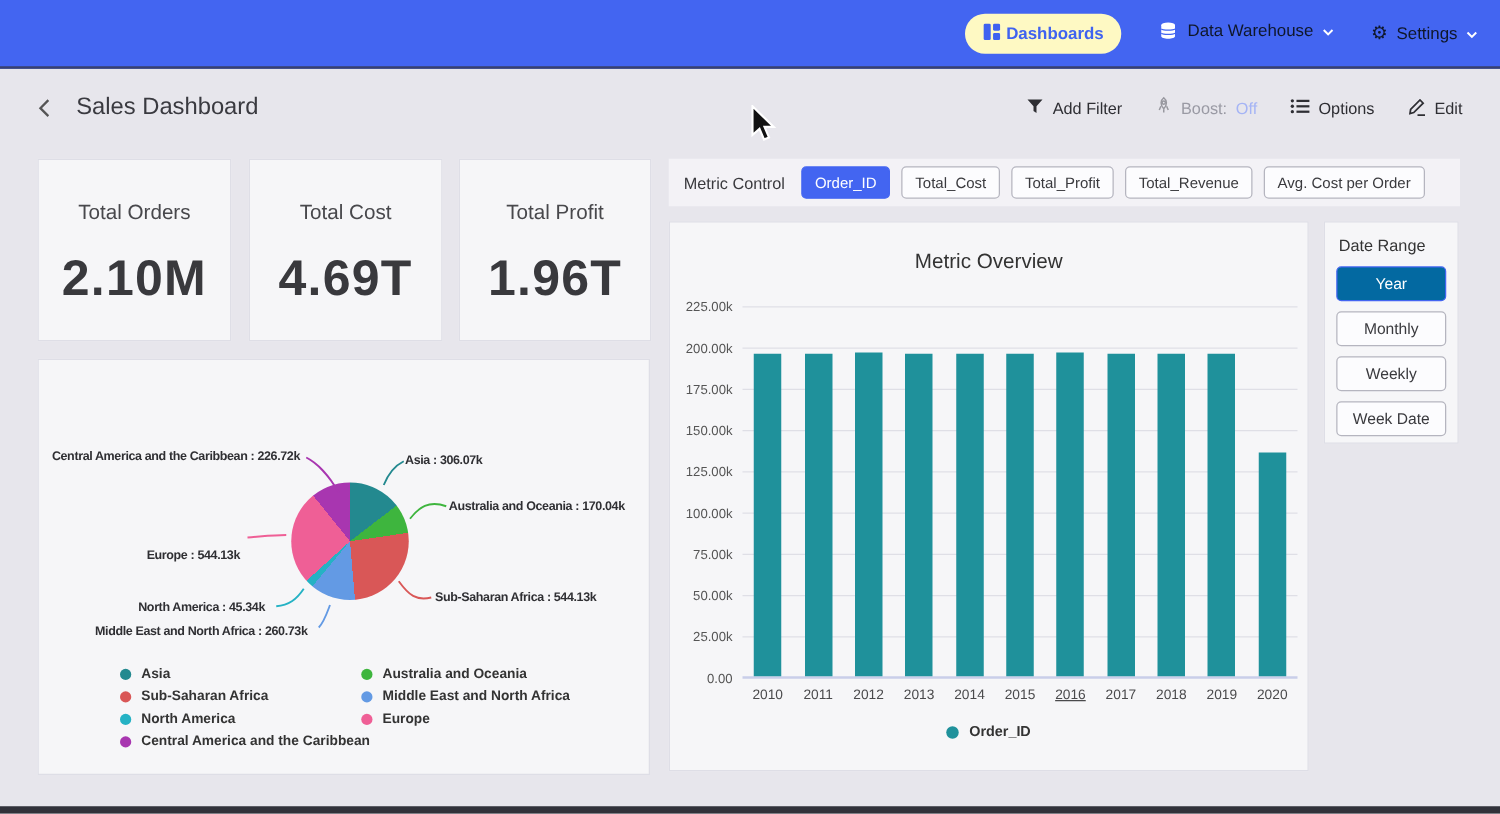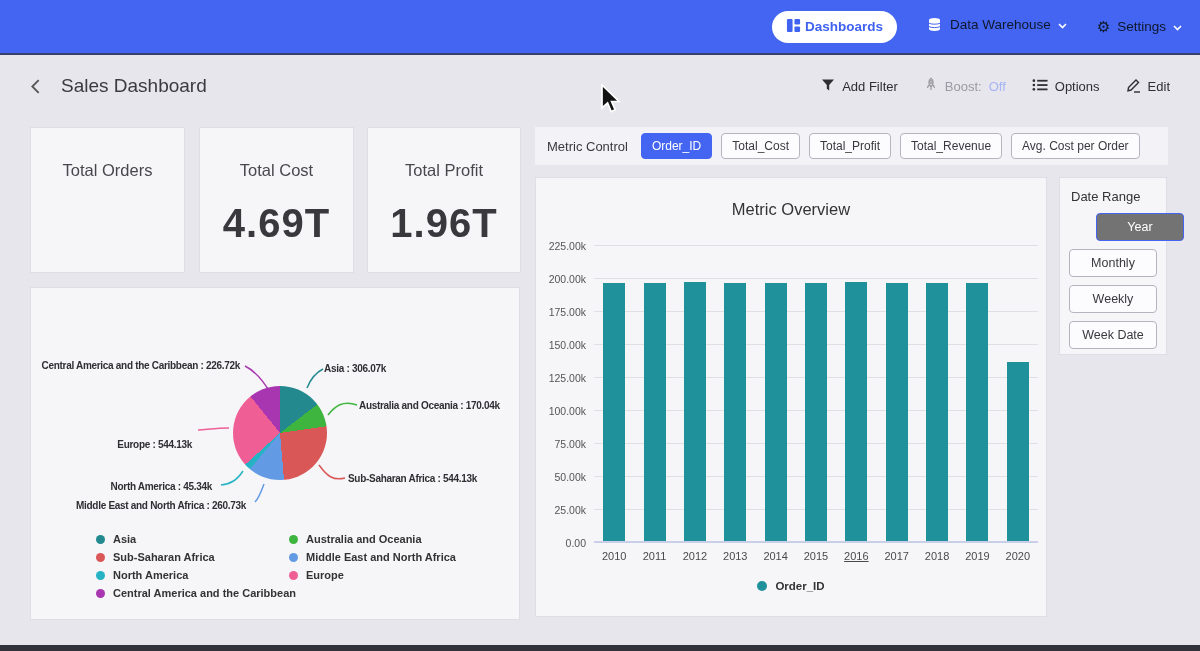--- a/index.html
+++ b/index.html
@@ -8,21 +8,21 @@
     font-family: "Liberation Sans", sans-serif;
     background:#e7e6ec; position:relative; color:#333;
   }
   
   .navbar { position:absolute; left:0; top:0; width:1200px; height:55px;
     background:#4365f1; border-bottom:2px solid #39406e;
     display:flex; align-items:center; padding:0 18px; }
   .brand { display:flex; align-items:center; gap:11px; }
   .brand-text { color:#fff; font-size:11px; font-weight:bold; letter-spacing:2.5px; line-height:1.45; }
   .nav-right { margin-left:auto; display:flex; align-items:center; gap:30px; }
-  .pill { background:#ffffff; color:#3f62f0; border:none; border-radius:17px;
+  .pill { background:#fef9c3; color:#3f62f0; border:none; border-radius:17px;
     padding:7px 14px; font-size:13.5px; font-weight:bold; display:flex; align-items:center; gap:4px; cursor:pointer;
     font-family:inherit; }
   .nav-item { color:#0f172a; font-size:13.5px; font-weight:500; display:flex; align-items:flex-start; gap:7px; cursor:pointer; }
   .gear-glyph { font-size:15px; line-height:1; }
   
   .page-header { position:absolute; left:0; top:57px; width:1200px; height:58px;
     display:flex; align-items:center; padding:0 30px; }
   .back-btn { display:flex; align-items:center; cursor:pointer; margin-right:20px; }
   .page-title { font-size:19px; font-weight:500; color:#3a3a40; }
   .header-actions { margin-left:auto; display:flex; align-items:center; gap:26px; }
@@ -54,21 +54,21 @@
   .xlabel { position:absolute; width:40px; text-align:center; font-size:11px; color:#4a4a4c; }
   .bar-legend { position:absolute; left:0; top:402px; width:100%; display:flex; justify-content:center; align-items:center; gap:8px; }
   .bar-legend .dot { width:10px; height:10px; border-radius:50%; }
   .bar-legend span.lbl { font-size:11.5px; font-weight:bold; color:#333; }
   
   .date-card { left:1059px; top:177px; width:108px; height:178px; padding:11px 9px; }
   .date-label { font-size:13px; color:#333; margin-bottom:9px; margin-left:2px; }
   .date-btn { display:block; width:100%; font-family:inherit; font-size:12.5px; color:#3a3a3e;
     background:#fcfcfe; border:1px solid #b5b5bf; border-radius:4px; padding:6px 0; margin-bottom:8px;
     text-align:center; cursor:pointer; }
-  .date-btn.selected { background:#737373; color:#fff; border-color:#4365f1;margin-left:27px; }
+  .date-btn.selected { background:#0369a1; color:#fff; border-color:#4365f1; }
   
   .pie-card { left:30px; top:287px; width:490px; height:333px; }
   .pie { position:absolute; left:202px; top:98px; width:94px; height:94px; border-radius:50%; }
   .pie-lines { position:absolute; left:0; top:0; pointer-events:none; }
   .callout { position:absolute; font-size:10px; font-weight:bold; color:#2f2f33;
     white-space:nowrap; letter-spacing:-0.3px; }
   .pie-legend-col { position:absolute; top:245px; }
   .legend-item { display:flex; align-items:center; gap:8px; margin-bottom:6px; cursor:pointer; }
   .legend-item .dot { width:9px; height:9px; border-radius:50%; flex:none; }
   .legend-item span:last-child { font-size:11px; font-weight:bold; color:#333; }
@@ -166,20 +166,21 @@
           <path d="M8,15 H14"></path>
         </svg>
       </span>
       <span>Edit</span>
     </div>
   </div>
 </div>
 
 <div class="card kpi" style="left:30px">
   <div class="kpi-label">Total Orders</div>
+  <div class="kpi-value">2.10M</div>
 </div>
 <div class="card kpi" style="left:199px">
   <div class="kpi-label">Total Cost</div>
   <div class="kpi-value">4.69T</div>
 </div>
 <div class="card kpi" style="left:367px;width:154px">
   <div class="kpi-label">Total Profit</div>
   <div class="kpi-value">1.96T</div>
 </div>
 

